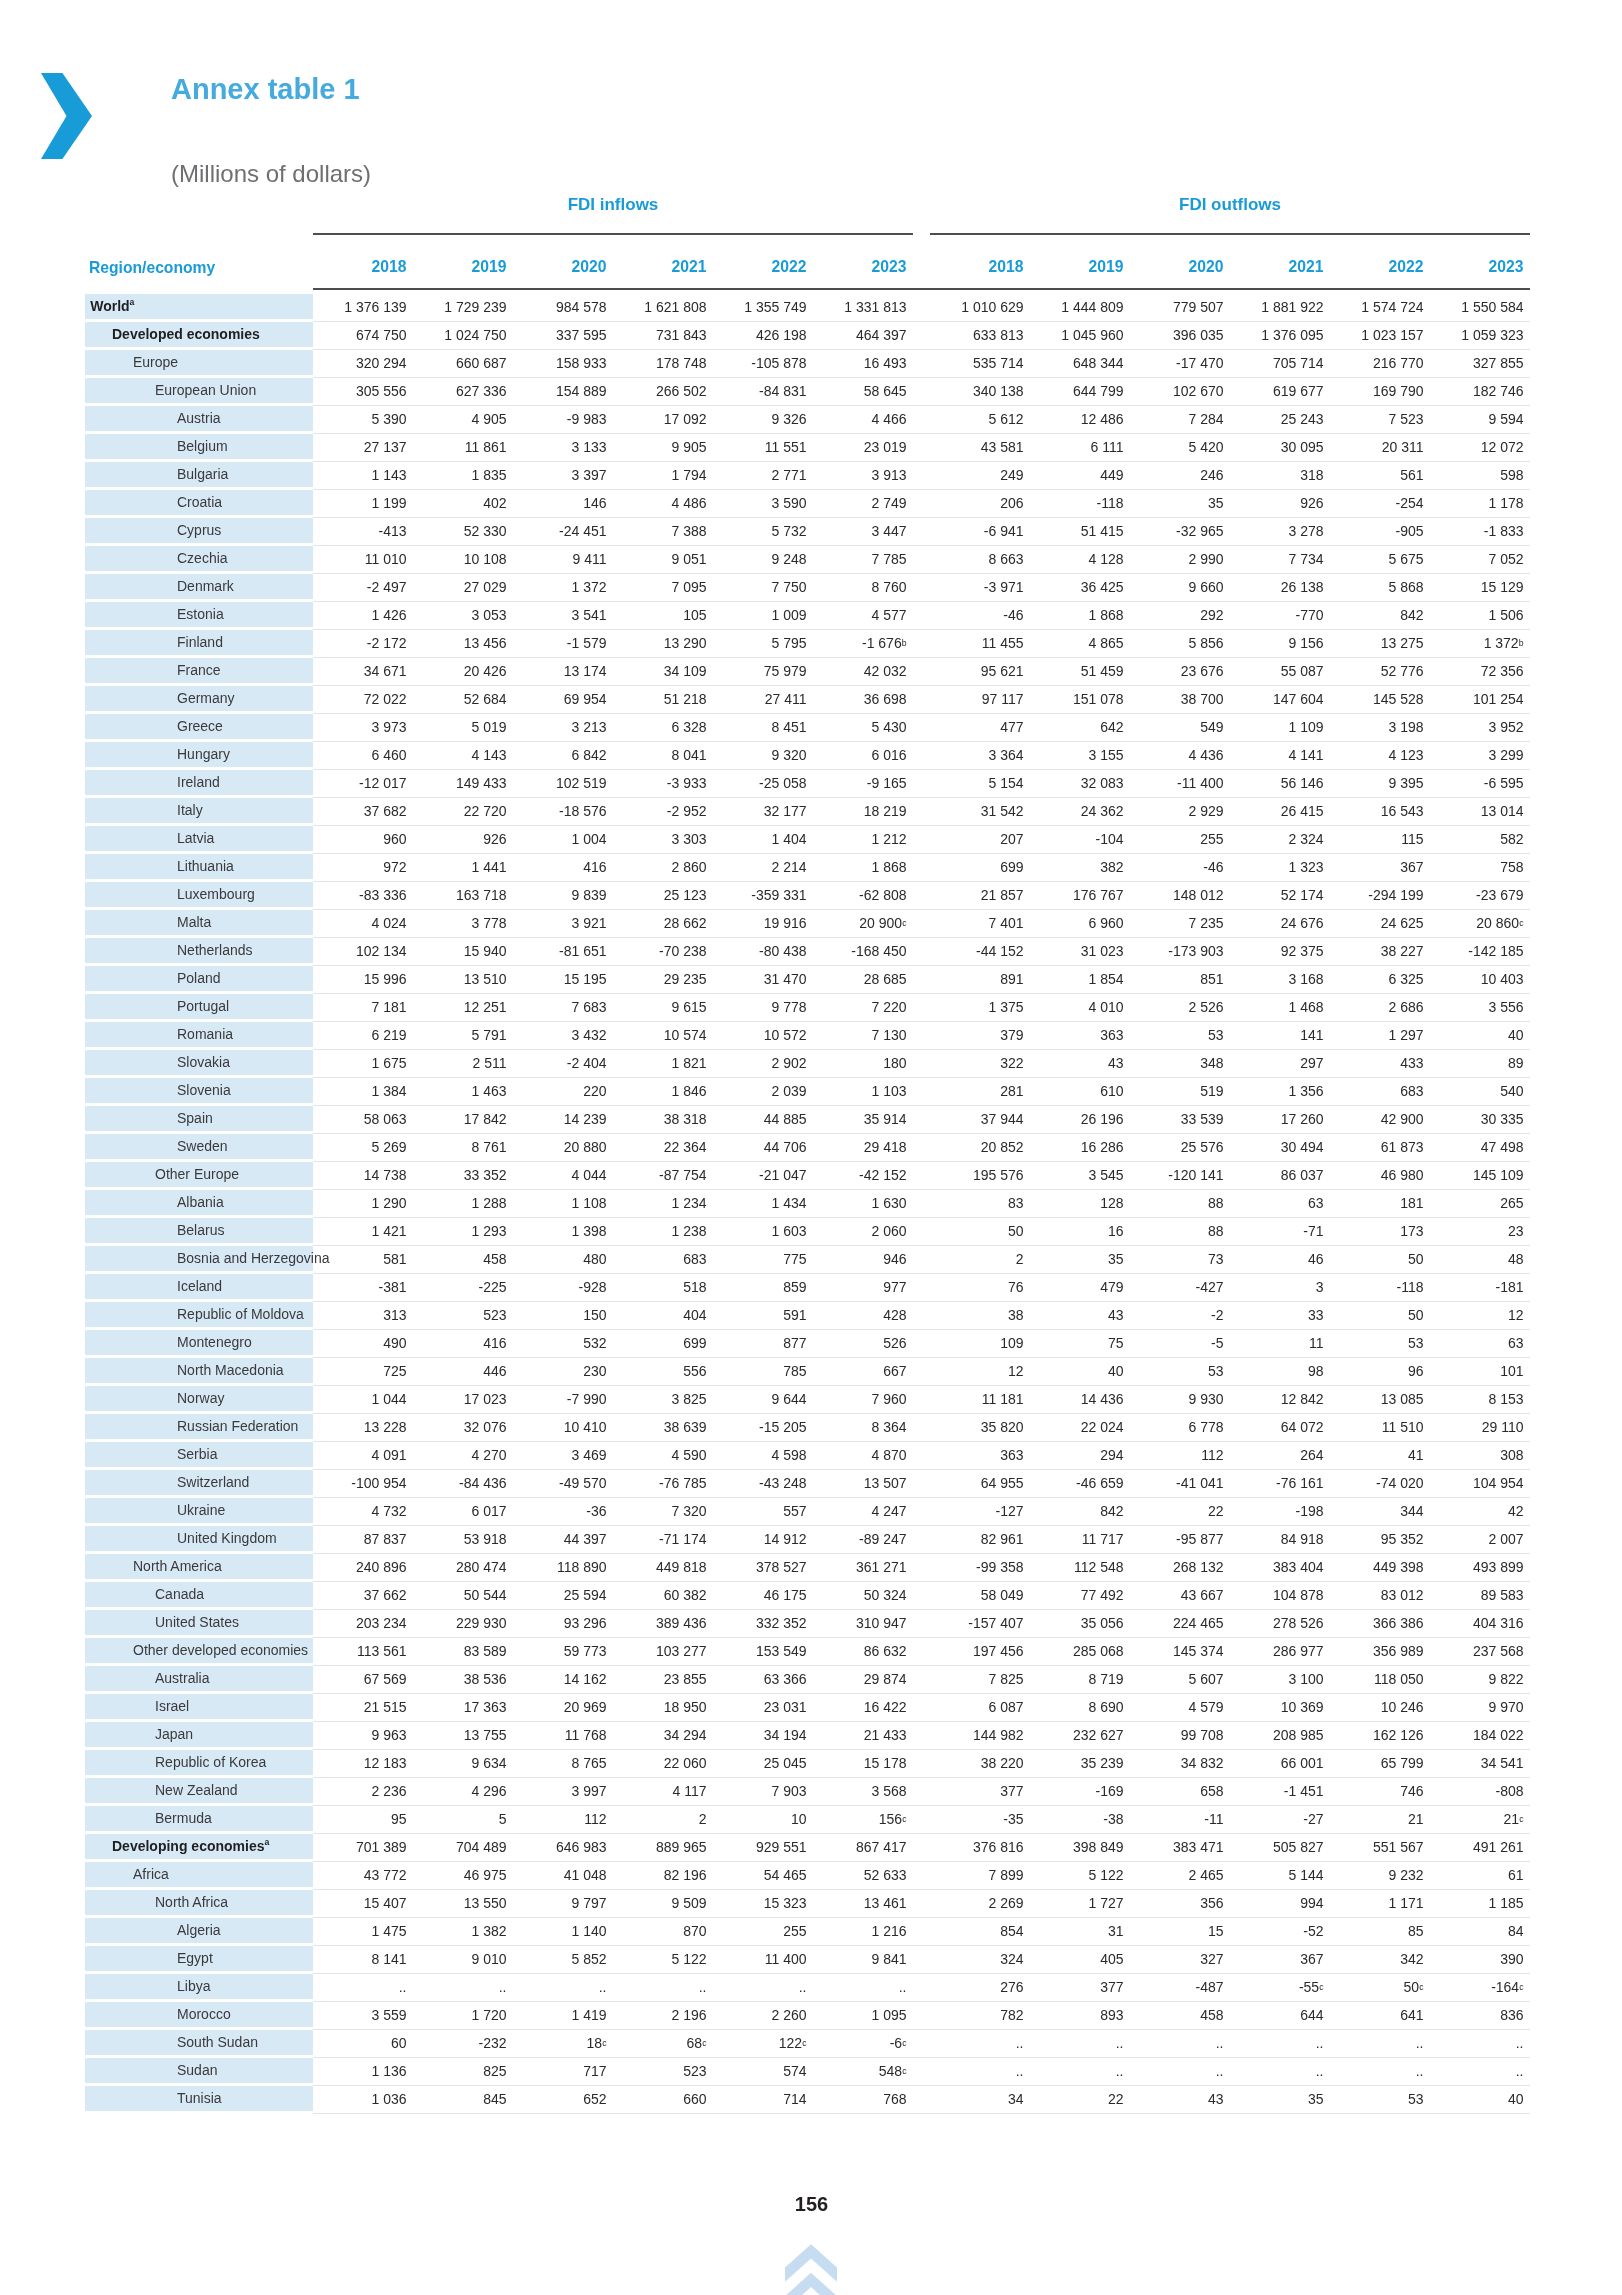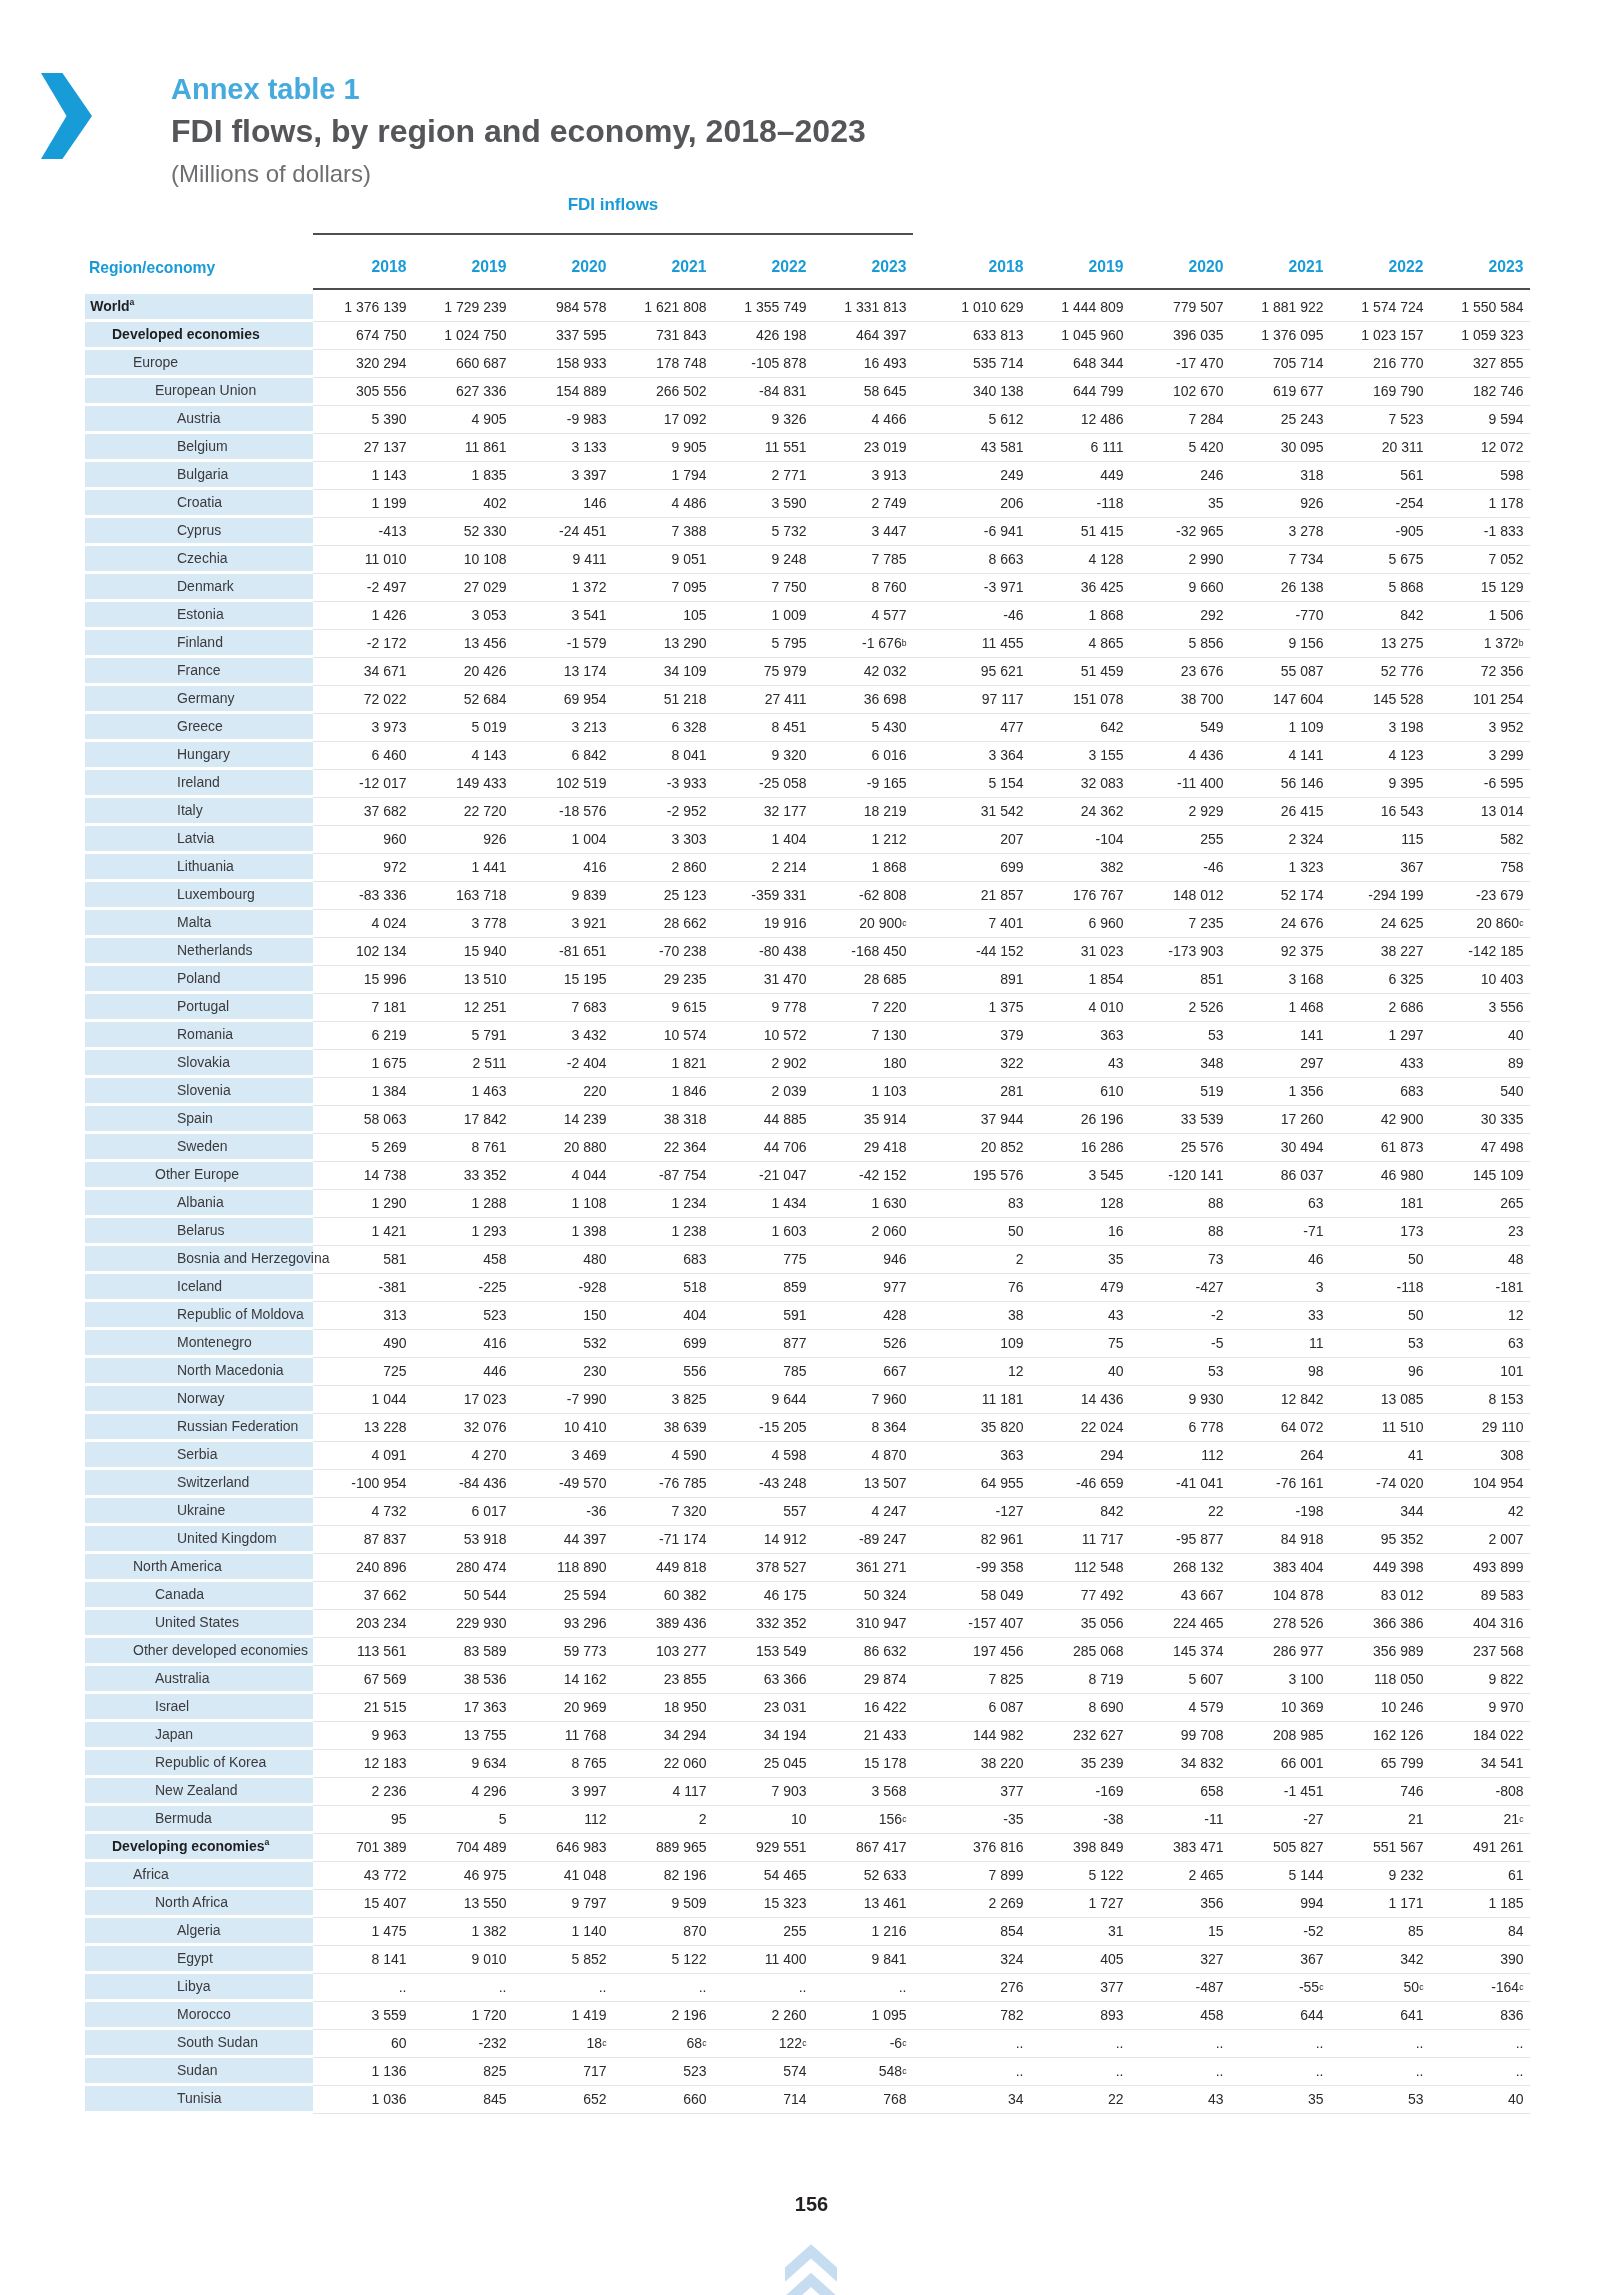--- a/index.html
+++ b/index.html
@@ -39,28 +39,28 @@
           font-size:20px;font-weight:bold;color:#231f20;}
   .bottom-chevron{position:absolute;left:785px;top:2244px;width:52px;height:51px;}
 </style>
 </head>
 <body>
 
 <div class="page">
 
   <div class="brand-chevron"></div>
   <div class="annex-label">Annex table 1</div>
-  <div class="doc-title">FDI flows, by region and economy, 2018–2023</div>
   <div class="doc-subtitle">(Millions of dollars)</div>
 
   <section class="fditable">
     <div class="grid gh-row">
       <div></div>
       <div class="gh">FDI inflows</div>
       <div class="gh-spacer"></div>
+      <div class="gh">FDI outflows</div>
     </div>
     <div class="grid year-row" id="year-row">
       <div class="region-header">Region/economy</div>
     <div class="ycell">2018</div>
         <div class="ycell">2019</div>
         <div class="ycell">2020</div>
         <div class="ycell">2021</div>
         <div class="ycell">2022</div>
         <div class="ycell">2023</div>
         <div class="ygap"></div>

